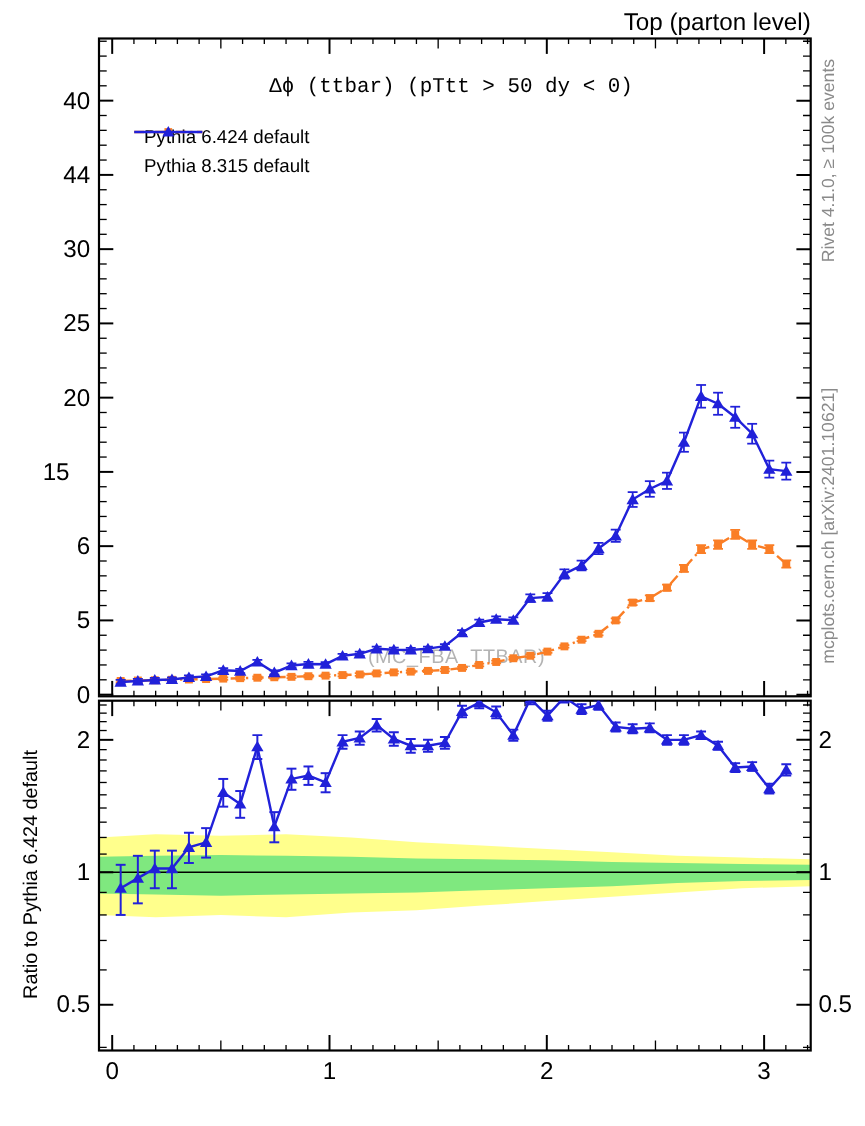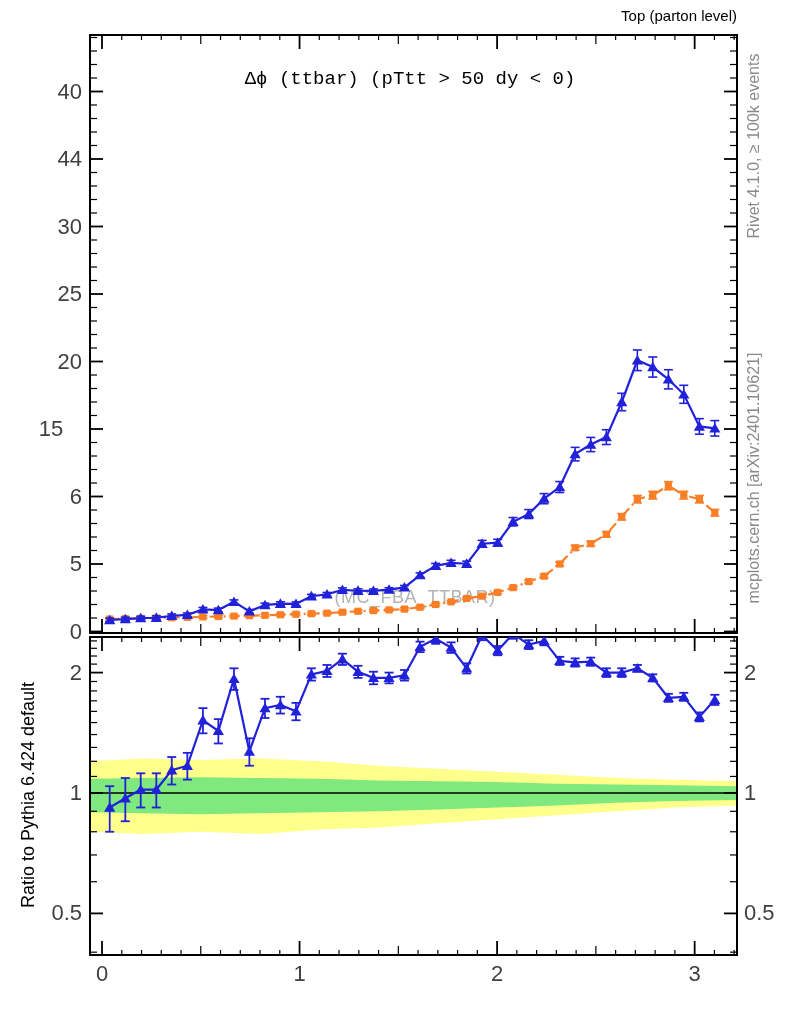--- a/index.html
+++ b/index.html
@@ -1,33 +1,33 @@
 <!DOCTYPE html>
 <html><head>
 <meta charset="utf-8">
 <style>
   html,body{margin:0;padding:0;background:#fff;}
   #stage{position:relative;width:786px;height:1024px;background:#ffffff;
          font-family:"Liberation Sans",sans-serif;overflow:hidden;}
   .t{position:absolute;color:#000;}
   #hdr-l{left:100px;top:7px;font-size:22px;}
-  #hdr-r{right:49px;top:7px;font-size:15px;}
+  #hdr-r{right:49px;top:7px;font-size:22px;}
   #plot-title{left:160px;top:68px;width:500px;text-align:center;font-size:19px;font-family:Liberation Mono, monospace;}
   #watermark{left:250px;top:587px;width:330px;text-align:center;font-size:18px;
              color:rgba(128,128,128,0.60);letter-spacing:0.5px;}
   #legend{position:absolute;left:121px;top:112px;}
   .leg-row{display:flex;align-items:center;height:26px;}
   .leg-label{margin-left:10px;font-size:17px;color:#000;}
   #ratio-ylabel{left:28px;top:795px;transform:translate(-50%,-50%) rotate(-90deg);
                 font-size:18px;white-space:nowrap;}
   .rot-r{position:absolute;transform:translate(-50%,-50%) rotate(-90deg);
          white-space:nowrap;color:#8a8a8a;font-size:16px;}
   #rivet-text{left:754px;top:146px;}
   #mcplots-text{left:754px;top:478px;}
-  .tick-label{position:absolute;font-size:22px;color:#404040;line-height:1;}
+  .tick-label{position:absolute;font-size:22px;color:#000000;line-height:1;}
   .ylab{width:62px;text-align:right;}
   .xlab{width:40px;text-align:center;}
   svg{position:absolute;left:0;top:0;}
 </style>
 </head>
 <body>
 
 <div id="stage">
 
   <div class="t" id="hdr-r">Top (parton level)</div>
@@ -800,20 +800,36 @@
         <path d="M 652.7694 672.4793080279096 L 647.1694 682.0793080279096 L 658.3694 682.0793080279096 Z" fill="#2121d9"></path>
         <path d="M 668.37585 692.3815587484819 L 662.77585 701.9815587484819 L 673.97585 701.9815587484819 Z" fill="#2121d9"></path>
         <path d="M 683.78475 691.3803006869601 L 678.18475 700.9803006869602 L 689.38475 700.9803006869602 Z" fill="#2121d9"></path>
         <path d="M 699.3912 711.4673207318834 L 693.7912 721.0673207318835 L 704.9912 721.0673207318835 Z" fill="#2121d9"></path>
         <path d="M 714.8001 694.4015558431385 L 709.2001 704.0015558431385 L 720.4001000000001 704.0015558431385 Z" fill="#2121d9"></path>
       </g>
     </svg>
 
   <div class="t" id="plot-title">Δϕ (ttbar) (pTtt &gt; 50 dy &lt; 0)</div>
 
+  <div id="legend">
+      <div class="leg-row">
+        <svg width="64" height="16">
+          <line x1="1" y1="8" x2="63" y2="8" stroke="#fa7e26" stroke-width="2.2" stroke-dasharray="9 4 2 4"></line>
+          <rect x="28.5" y="4.5" width="7" height="7" fill="#fa7e26"></rect>
+        </svg>
+        <span class="leg-label">Pythia 6.424 default</span>
+      </div>
+      <div class="leg-row">
+        <svg width="64" height="16">
+          <line x1="1" y1="8" x2="63" y2="8" stroke="#2121d9" stroke-width="2.2"></line>
+          <path d="M 32 2.5 L 26.5 12 L 37.5 12 Z" fill="#2121d9"></path>
+        </svg>
+        <span class="leg-label">Pythia 8.315 default</span>
+      </div>
+    </div>
 
   <div class="t" id="ratio-ylabel">Ratio to Pythia 6.424 default</div>
 
   <div class="rot-r" id="rivet-text">Rivet 4.1.0, ≥ 100k events</div>
   <div class="rot-r" id="mcplots-text">mcplots.cern.ch [arXiv:2401.10621]</div>
 
 <div class="tick-label ylab" style="left: 20px; top: 620.5px;">0</div>
     <div class="tick-label ylab" style="left: 20px; top: 553px;">5</div>
     <div class="tick-label ylab" style="left: 20px; top: 485.5px;">6</div>
     <div class="tick-label ylab" style="left: 20px; top: 418px; text-align: center;">15</div>

